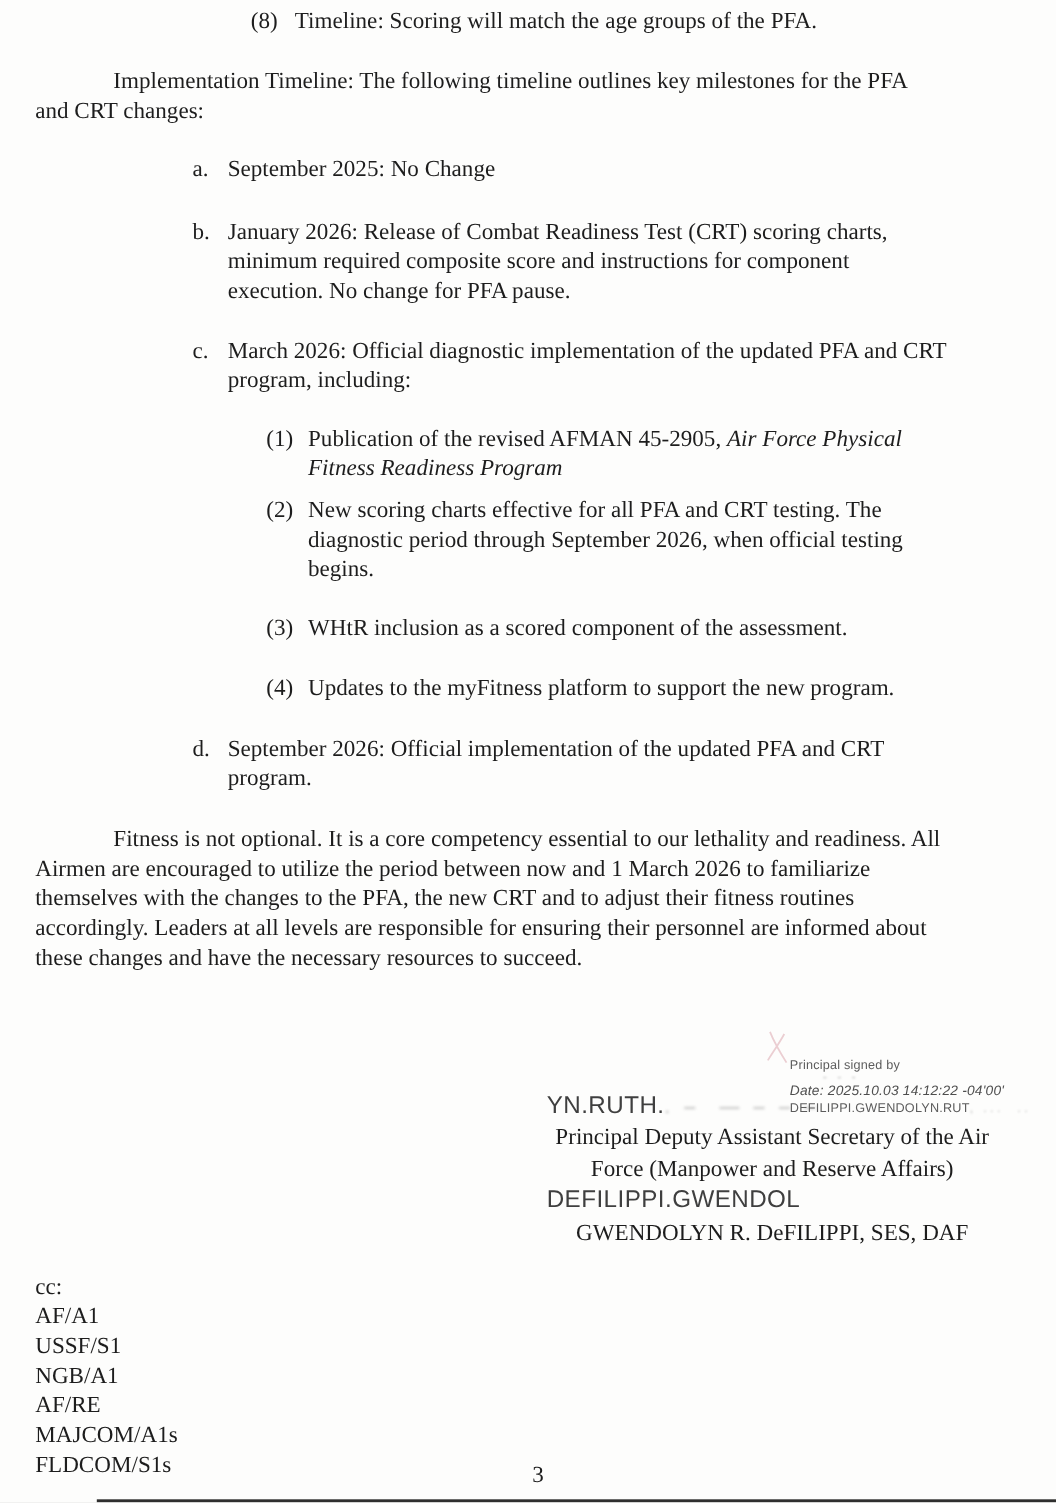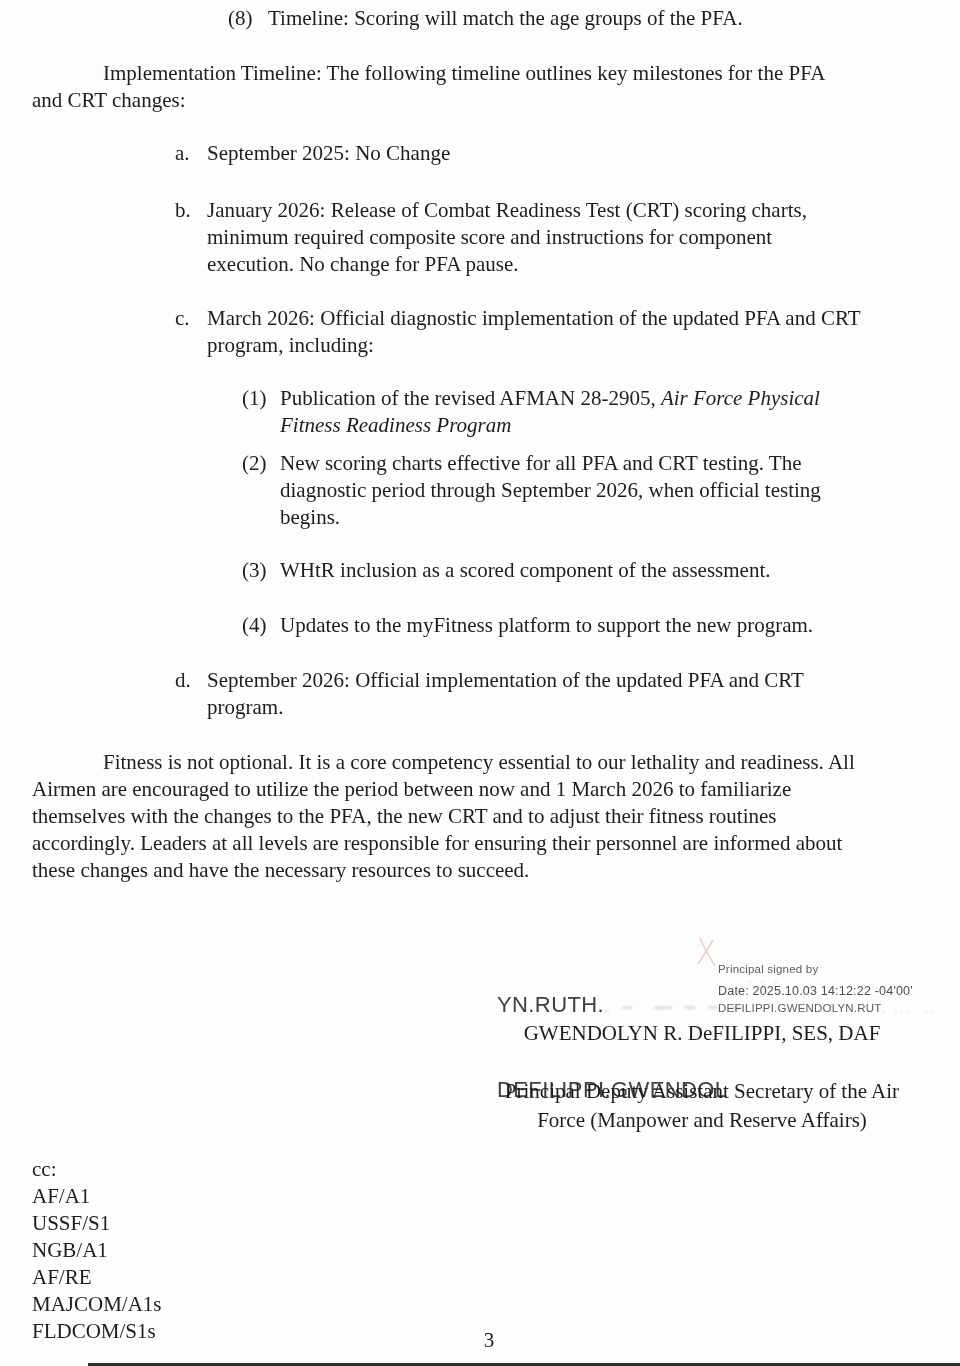--- a/index.html
+++ b/index.html
@@ -38,20 +38,21 @@
   .digsig-small {
     font-family:"Liberation Sans", sans-serif;
     font-size:11.5px; line-height:13px;
     color:#5c5c5c; letter-spacing:0.2px;
     white-space:pre;
   }
   .digsig-date {
     font-family:"Liberation Sans", sans-serif;
     font-size:12.5px; color:#4e4e4e; letter-spacing:0.2px;
     white-space:pre;
+    font-style:italic;
   }
   .obscured-sm { filter:blur(1.2px); opacity:0.5; color:#777; letter-spacing:3px; }
 
   .typed-sig { width:500px; text-align:center; line-height:29px; white-space:pre-line; }
 
   .cc-block { line-height:27px;margin-top:26px; }
   .cc-lines { white-space:pre-line; }
 
   .page-number { width:912px; text-align:center; }
 
@@ -83,21 +84,21 @@
   </div>
 
   <div class="abs li" style="top:305px; left:175px; width:780px;">
     <span class="marker marker-alpha">c.</span>
     <span class="li-text">March 2026: Official diagnostic implementation of the updated PFA and CRT
 program, including:</span>
   </div>
 
   <div class="abs li" style="top:385px; left:242px; width:700px;">
     <span class="marker marker-num">(1)</span>
-    <span class="li-text"><span>Publication of the revised AFMAN 28-2905, </span><span class="italic">Air Force Physical
+    <span class="li-text"><span>Publication of the revised AFMAN 45-2905, </span><span class="italic">Air Force Physical
 Fitness Readiness Program</span></span>
   </div>
 
   <div class="abs li" style="top:450px; left:242px; width:700px;">
     <span class="marker marker-num">(2)</span>
     <span class="li-text">New scoring charts effective for all PFA and CRT testing.  The
 diagnostic period through September 2026, when official testing
 begins.</span>
   </div>
 
@@ -133,23 +134,23 @@
   </svg>
 
   <div class="abs digsig-small" style="top:937px; left:718px;">
     <div>Principal signed by</div>
     <div><span>DEFILIPPI.GWENDOLYN.RUT</span><span class="obscured-sm">, ...  ..</span></div>
   </div>
   <div class="abs digsig-small obscured-sm" style="top:974px; left:748px;">- - -</div>
   <div class="abs digsig-date" style="top:984px; left:718px;">Date: 2025.10.03 14:12:22 -04'00'</div>
 
   <div class="abs typed-sig" style="top:990px; left:452px;">
-    <div>GWENDOLYN R. DeFILIPPI, SES, DAF</div>
     <div style="white-space:pre-line;">Principal Deputy Assistant Secretary of the Air
 Force (Manpower and Reserve Affairs)</div>
+    <div>GWENDOLYN R. DeFILIPPI, SES, DAF</div>
   </div>
 
   <div class="abs cc-block" style="top:1130px; left:32px;">
     <div>cc:</div>
     <div class="cc-lines">AF/A1
 USSF/S1
 NGB/A1
 AF/RE
 MAJCOM/A1s
 FLDCOM/S1s</div>

